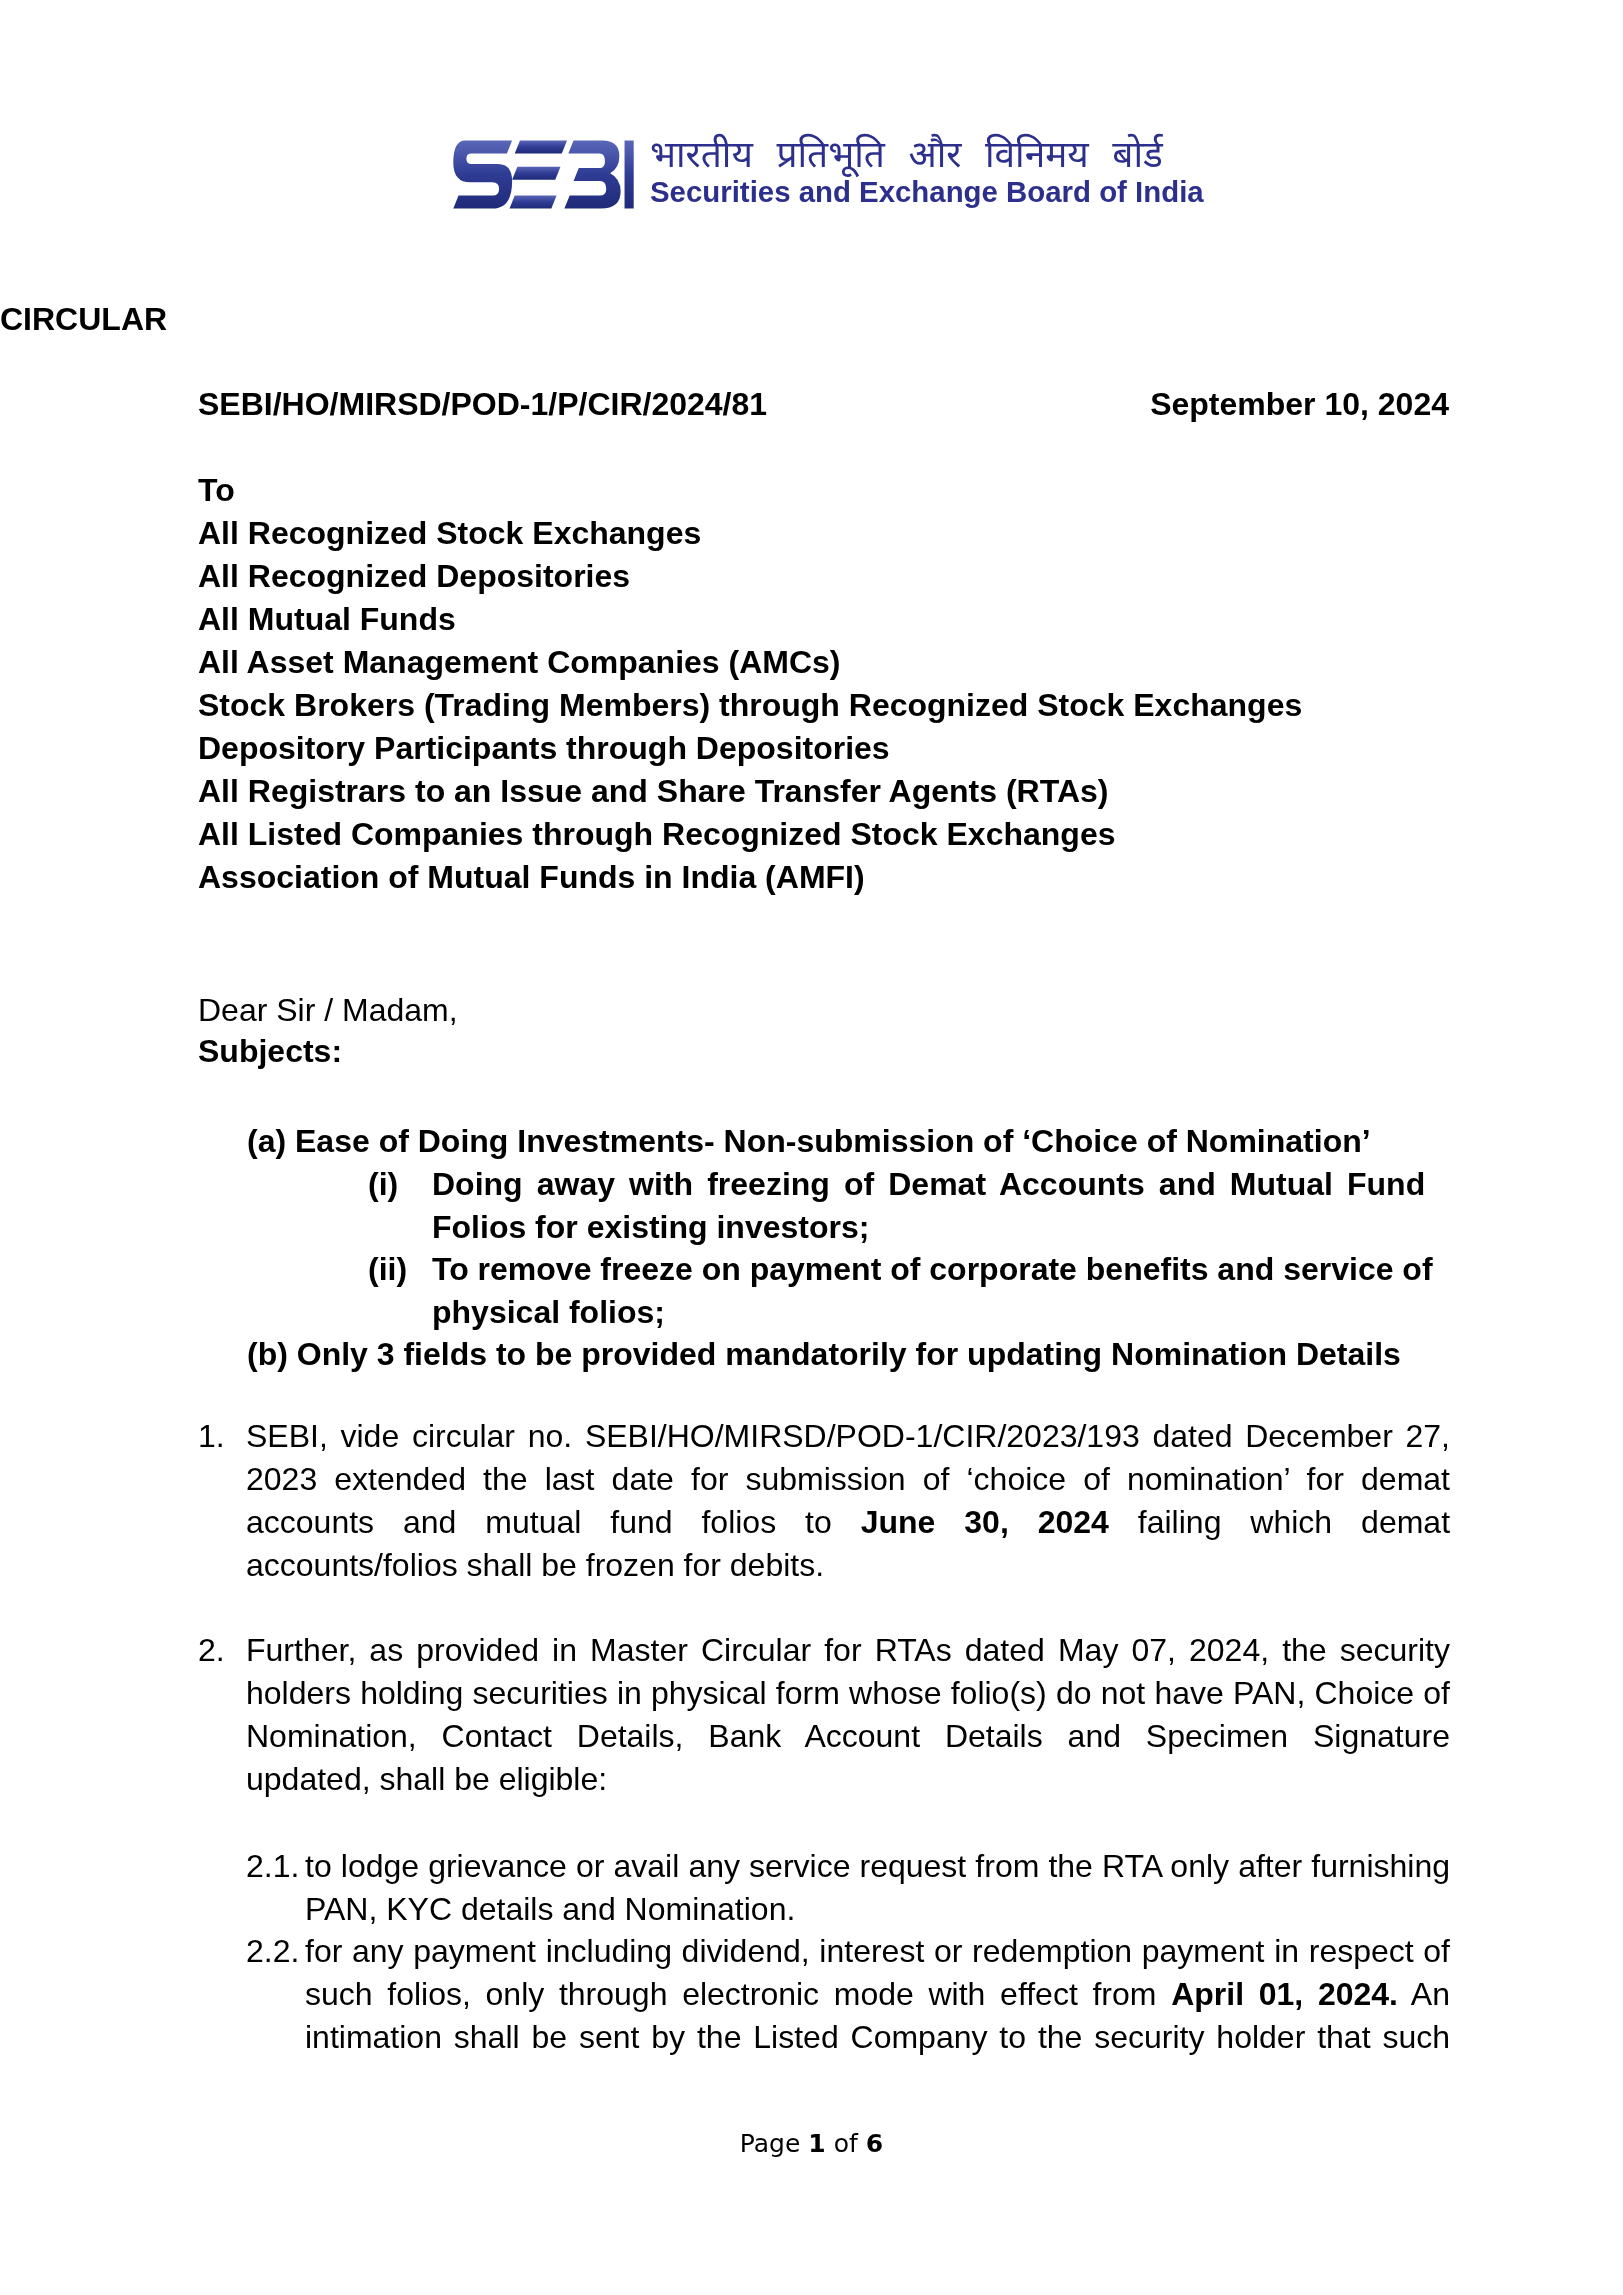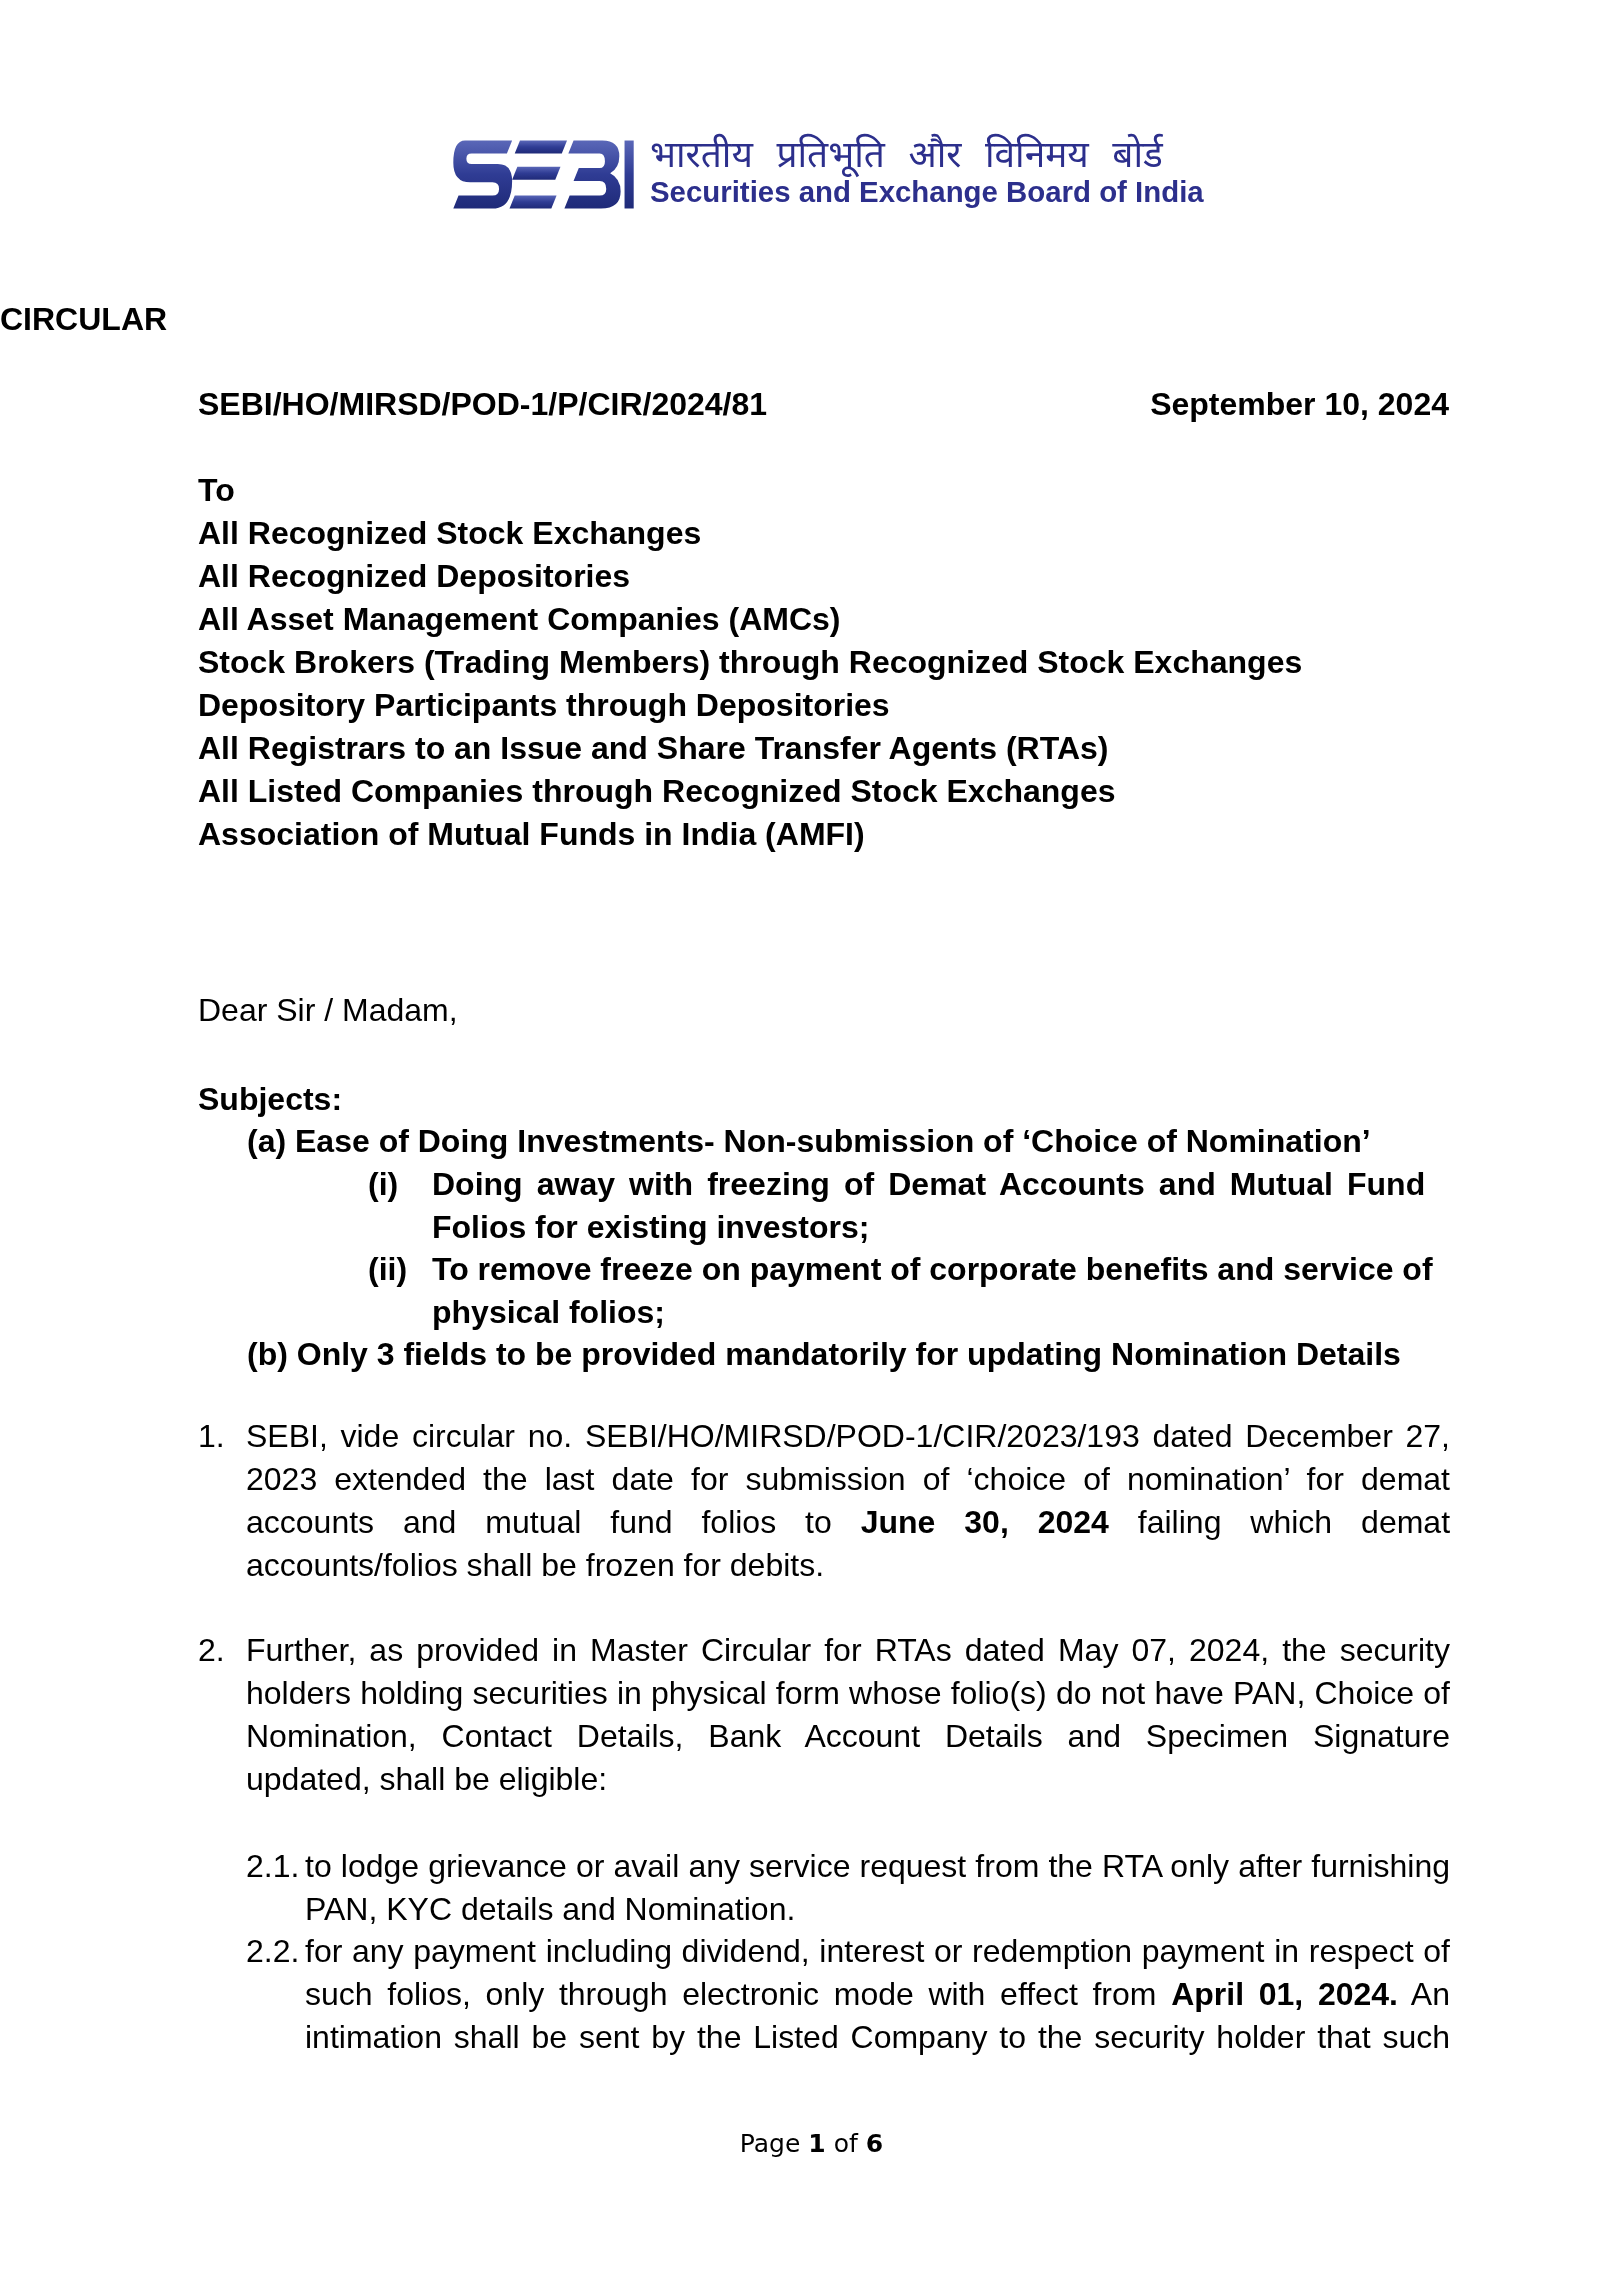--- a/index.html
+++ b/index.html
@@ -18,21 +18,21 @@
   #logo-eng { position: absolute; left: 198px; top: 44px; font-size: 29.4px; line-height: 33px;
               color: #2c2f8c; white-space: nowrap; }
 
   #title { left: 0; width: 1623px; top: 298px; text-align: left; }
   #ref { left: 198px; top: 383px; }
   #date { right: 174px; top: 383px; }
 
   #to-block { left: 198px; top: 469px; }
   #salutation { left: 198px; top: 989px; }
 
-  #subjects-head { left: 198px; top: 1078px; text-align: right; }
+  #subjects-head { left: 198px; top: 1030px; text-align: right; }
   .subj-a { left: 247px; }
   .subj-roman { left: 368px; }
   .subj-roman-text { left: 432px; width: 1018px; }
 
   .para-num { left: 198px; }
   .para-text { left: 246px; width: 1204px; }
   .sub-num { left: 246px; }
   .sub-text { left: 305px; width: 1145px; }
 
   #footer { left: 0; width: 1623px; top: 2127px; text-align: center;
@@ -66,20 +66,21 @@
 </div>
 
 <div id="title" class="abs line b">CIRCULAR</div>
 <div id="ref" class="abs line b">SEBI/HO/MIRSD/POD-1/P/CIR/2024/81</div>
 <div id="date" class="abs line b">September 10, 2024</div>
 
 <div id="to-block" class="abs line b">
   <div>To</div>
   <div>All Recognized Stock Exchanges</div>
   <div>All Recognized Depositories</div>
+  <div>All Mutual Funds</div>
   <div>All Asset Management Companies (AMCs)</div>
   <div>Stock Brokers (Trading Members) through Recognized Stock Exchanges</div>
   <div>Depository Participants through Depositories</div>
   <div>All Registrars to an Issue and Share Transfer Agents (RTAs)</div>
   <div>All Listed Companies through Recognized Stock Exchanges</div>
   <div>Association of Mutual Funds in India (AMFI)</div>
 </div>
 
 <div id="salutation" class="abs line">Dear Sir / Madam,</div>
 

